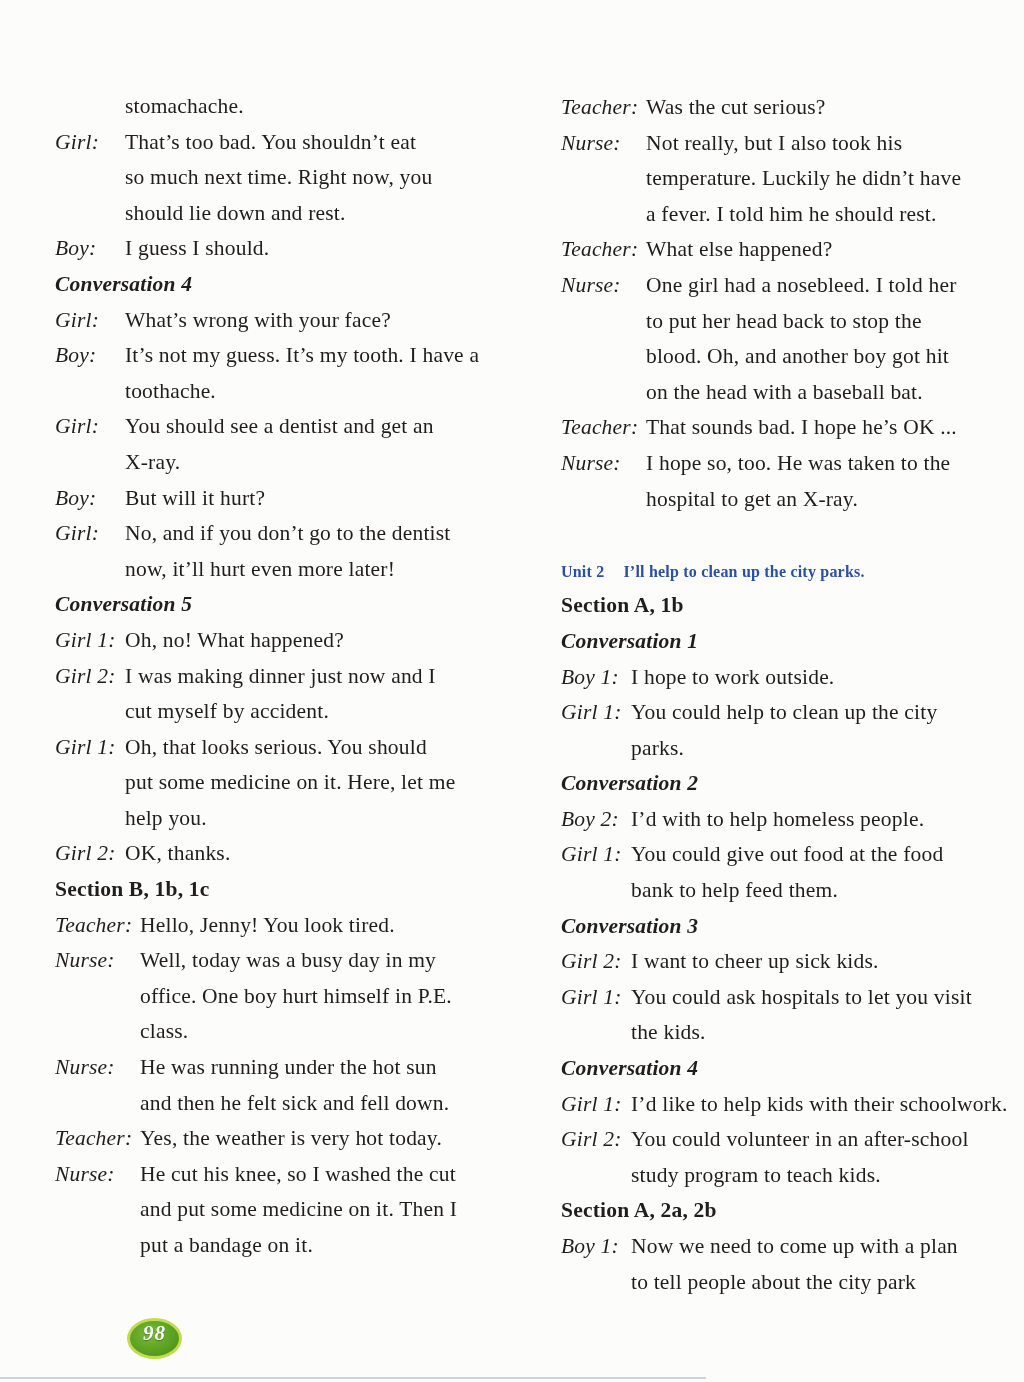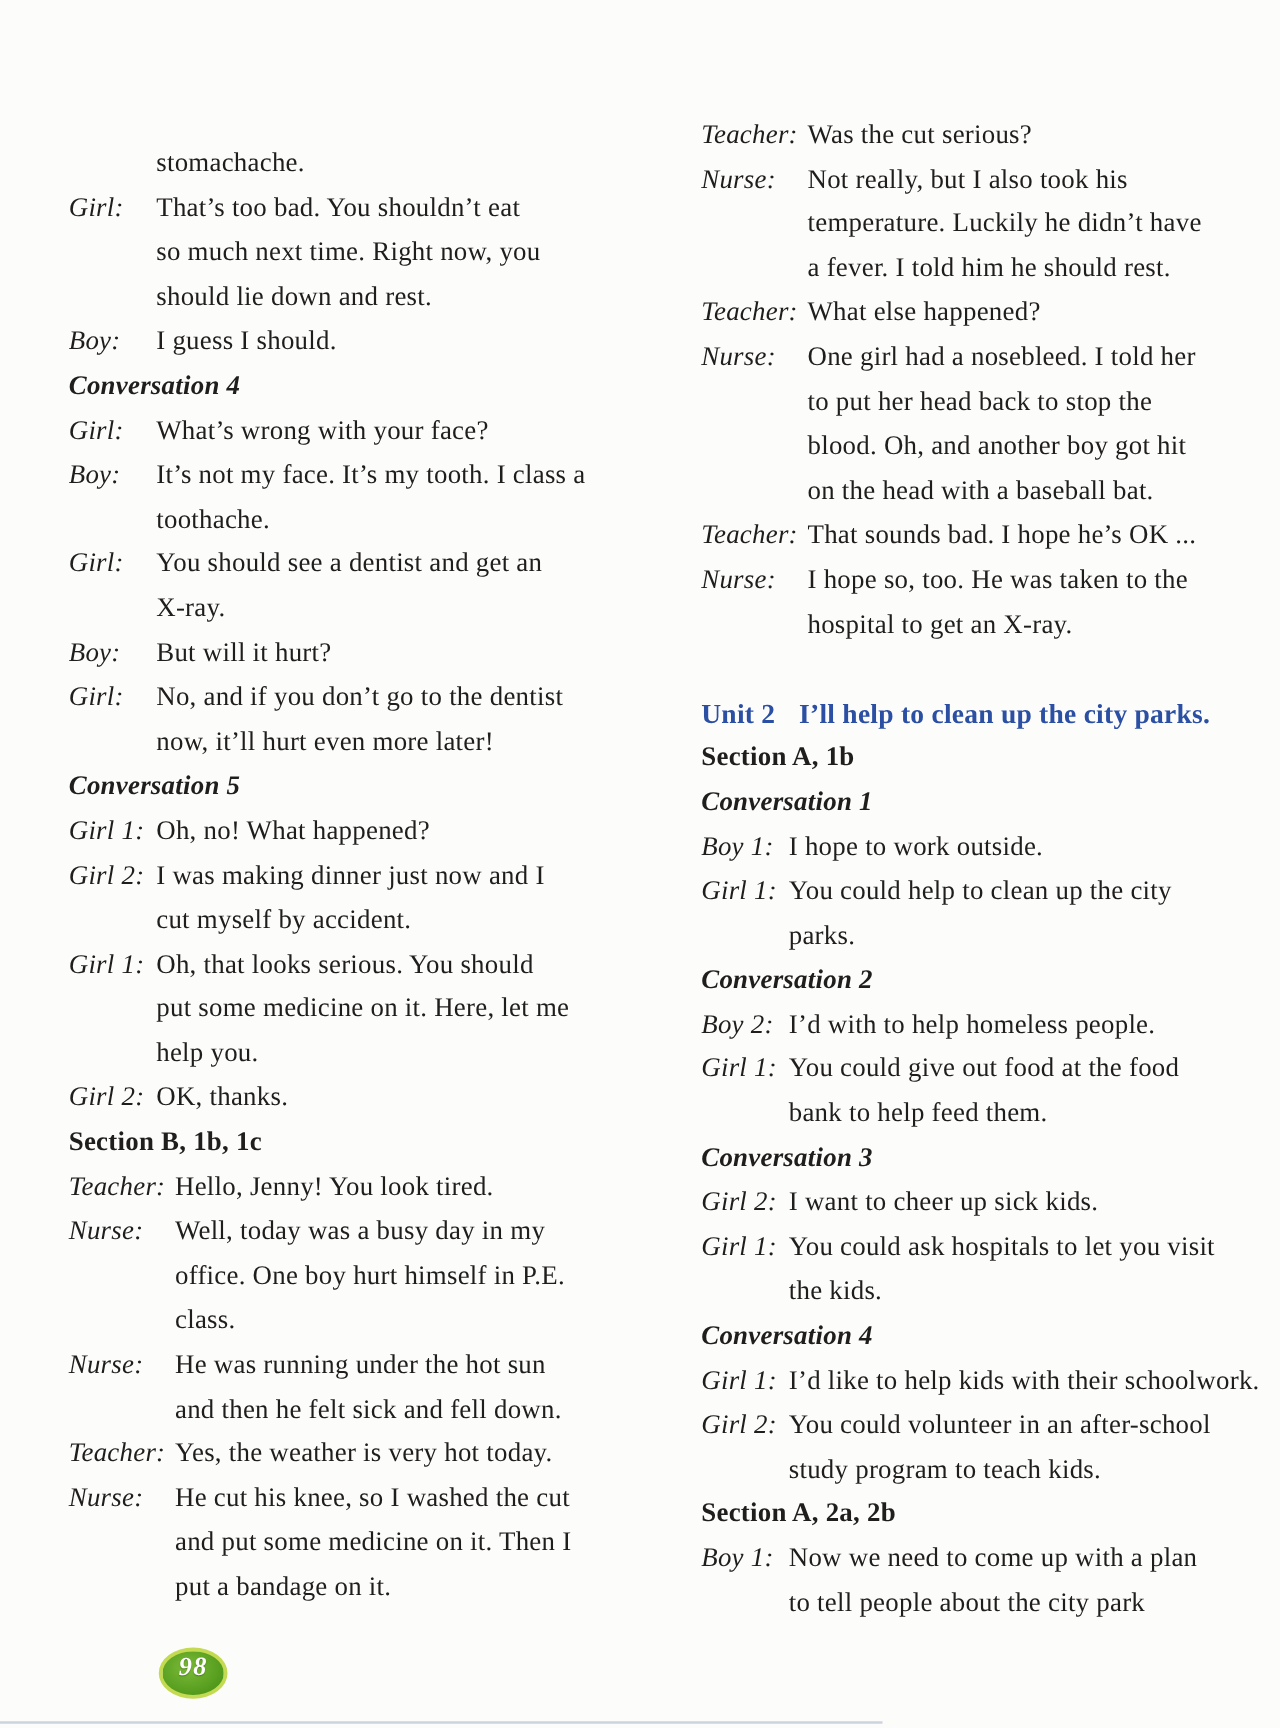--- a/index.html
+++ b/index.html
@@ -6,29 +6,29 @@
   .page{position:relative;width:1024px;height:1382px;background:#fcfcfb;overflow:hidden;
         font-family:"Liberation Serif",serif;color:#201e1c;}
   .header{position:absolute;top:49px;left:0;right:0;height:30px;display:flex;align-items:center;}
   .dots{height:8px;background-image:radial-gradient(circle at 4px 4px,#232f91 2.8px,rgba(35,47,145,0) 3.5px);
         background-size:15.5px 8px;background-repeat:repeat-x;}
   .dots-left{width:138px;}
   .dots-right{flex:1;}
   .title{font-family:"Liberation Sans",sans-serif;font-weight:700;font-size:27px;color:#1e2b8c;
          margin:0 14px 0 12px;letter-spacing:.3px;white-space:nowrap;}
   .col{position:absolute;font-size:21.5px;letter-spacing:.2px;}
-  .col-left{left:55px;top:89px;width:452px;margin-top:24px;}
+  .col-left{left:55px;top:89px;width:452px;}
   .col-right{left:529px;top:90px;width:472px;margin-left:32px;}
   .row{height:35.6px;line-height:35.6px;white-space:nowrap;}
   .label{display:inline-block;font-style:italic;}
   .ind-n{width:70px;}
   .ind-w{width:85px;}
   .row.hi{font-weight:700;font-style:italic;}
   .row.hb{font-weight:700;}
-  .unit-label,.unit-text{color:#2b4fa3;font-weight:700;font-size:22px;}
+  .unit-label,.unit-text{color:#2b4fa3;font-weight:700;font-size:16px;}
   .unit-label{margin-right:19px;}
   .badge{position:absolute;left:127px;top:1318px;width:55px;height:41px;border-radius:50%;
          background:radial-gradient(ellipse at 42% 38%,#7cba38,#4e9719 78%);
          border:3px solid #c3da52;box-sizing:border-box;display:flex;align-items:flex-start;justify-content:center;
          color:#ffffff;font-style:italic;font-weight:700;font-size:21px;letter-spacing:1px;
          text-shadow:0 1px 1px rgba(40,90,10,.6);}
   .bottom-line{position:absolute;left:0;top:1377px;width:706px;height:2px;background:#ccd4de;}
 </style>
 </head>
 <body>
@@ -37,21 +37,21 @@
 
 
   <div class="col col-left" id="col-left">
       <div class="row d"><span class="label ind-n"></span><span>stomachache.</span></div>
       <div class="row d"><span class="label ind-n">Girl:</span><span>That’s too bad. You shouldn’t eat</span></div>
       <div class="row d"><span class="label ind-n"></span><span>so much next time. Right now, you</span></div>
       <div class="row d"><span class="label ind-n"></span><span>should lie down and rest.</span></div>
       <div class="row d"><span class="label ind-n">Boy:</span><span>I guess I should.</span></div>
       <div class="row hi">Conversation 4</div>
       <div class="row d"><span class="label ind-n">Girl:</span><span>What’s wrong with your face?</span></div>
-      <div class="row d"><span class="label ind-n">Boy:</span><span>It’s not my face. It’s my tooth. I class a</span></div>
+      <div class="row d"><span class="label ind-n">Boy:</span><span>It’s not my guess. It’s my tooth. I have a</span></div>
       <div class="row d"><span class="label ind-n"></span><span>toothache.</span></div>
       <div class="row d"><span class="label ind-n">Girl:</span><span>You should see a dentist and get an</span></div>
       <div class="row d"><span class="label ind-n"></span><span>X-ray.</span></div>
       <div class="row d"><span class="label ind-n">Boy:</span><span>But will it hurt?</span></div>
       <div class="row d"><span class="label ind-n">Girl:</span><span>No, and if you don’t go to the dentist</span></div>
       <div class="row d"><span class="label ind-n"></span><span>now, it’ll hurt even more later!</span></div>
       <div class="row hi">Conversation 5</div>
       <div class="row d"><span class="label ind-n">Girl 1:</span><span>Oh, no! What happened?</span></div>
       <div class="row d"><span class="label ind-n">Girl 2:</span><span>I was making dinner just now and I</span></div>
       <div class="row d"><span class="label ind-n"></span><span>cut myself by accident.</span></div>

